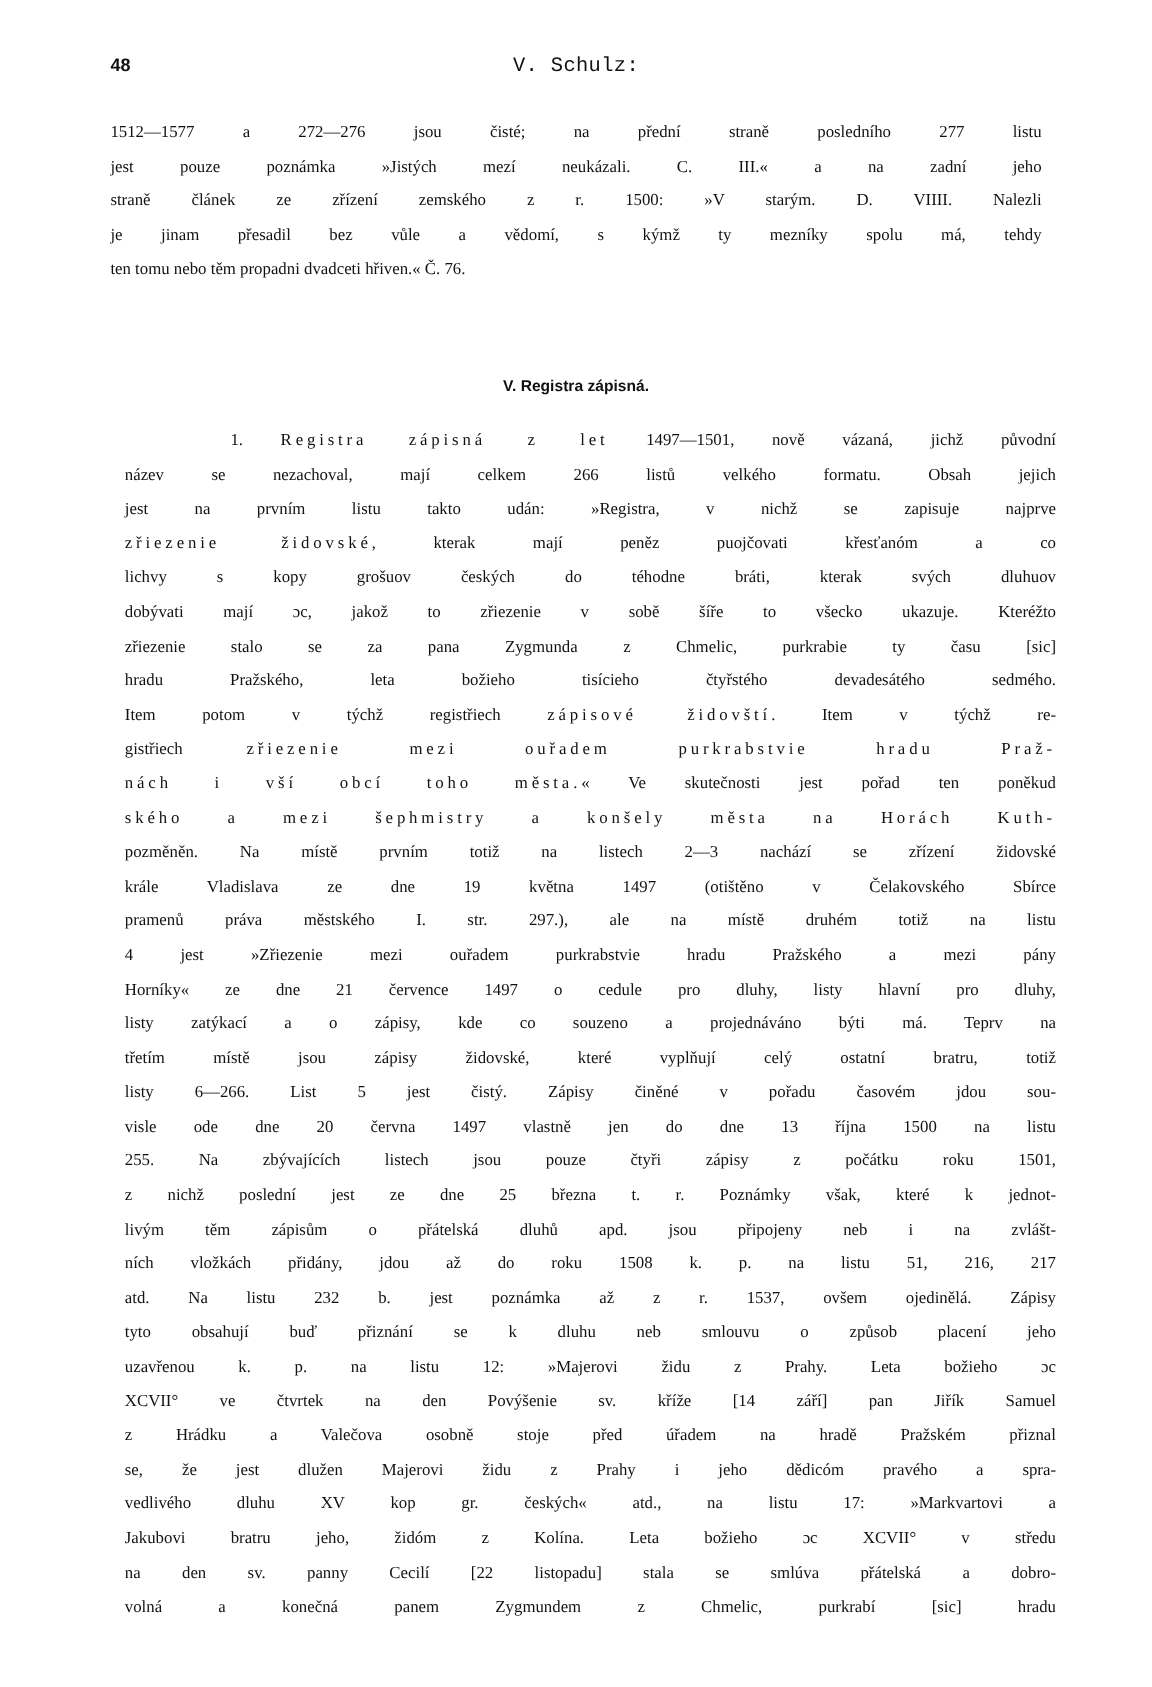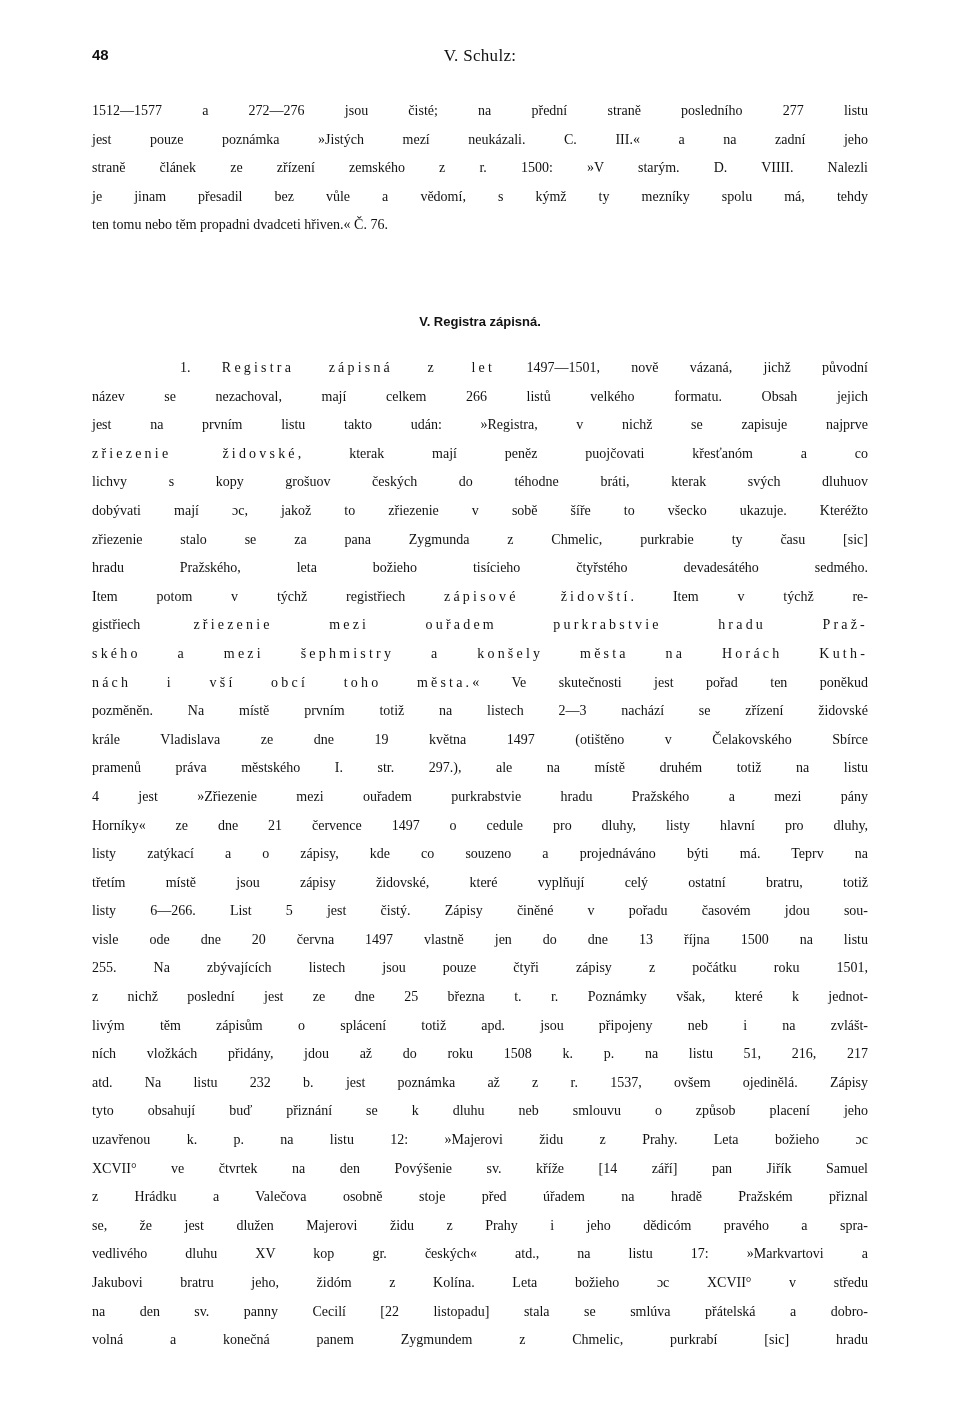--- a/index.html
+++ b/index.html
@@ -11,21 +11,21 @@
     .header {
       position: absolute; top: 46px; left: 92px; width: 776px; height: 24px;
     }
     .page-num {
       position: absolute; left: 0; top: 0;
       font-family: "Liberation Sans", "DejaVu Sans", sans-serif;
       font-weight: bold; font-size: 15px;
     }
     .running-head {
       position: absolute; left: 0; right: 0; top: 0; text-align: center;
-      font-family: Liberation Serif, serif;
+      font-family: Liberation Mono, monospace;
       font-size: 17px; letter-spacing: 0.3px;
     }
     .block {
       position: absolute; left: 92px; width: 776px;
       font-size: 14px; line-height: 28.6px;
     }
     .line {
       display: block; height: 28.6px; white-space: nowrap;
       text-align: justify; text-align-last: justify;
       overflow: visible;
@@ -50,45 +50,45 @@
 <div class="block" style="top:97px;" id="ptop">
     <span class="line">1512—1577 a 272—276 jsou čisté; na přední straně posledního 277 listu</span>
     <span class="line">jest pouze poznámka »Jistých mezí neukázali. C. III.« a na zadní jeho</span>
     <span class="line">straně článek ze zřízení zemského z r. 1500: »V starým. D. VIIII. Nalezli</span>
     <span class="line">je jinam přesadil bez vůle a vědomí, s kýmž ty mezníky spolu má, tehdy</span>
     <span class="line last">ten tomu nebo těm propadni dvadceti hřiven.« Č. 76.</span>
   </div>
 
 <div class="heading">V. Registra zápisná.</div>
 
-<div class="block" style="top:354px;" id="pmain">
+<div class="block" style="top:354px;margin-left:12px;" id="pmain">
   <span class="line indent"><span>1. </span><span class="sp">Registra zápisná z let</span><span> 1497—1501, nově vázaná, jichž původní</span></span>
 <span class="line">název se nezachoval, mají celkem 266 listů velkého formatu. Obsah jejich</span>
     <span class="line">jest na prvním listu takto udán: »Registra, v nichž se zapisuje najprve</span>
     <span class="line"><span class="sp">zřiezenie židovské</span>, kterak mají peněz puojčovati křesťanóm a co</span>
     <span class="line">lichvy s kopy grošuov českých do téhodne bráti, kterak svých dluhuov</span>
     <span class="line">dobývati mají ɔc, jakož to zřiezenie v sobě šíře to všecko ukazuje. Kteréžto</span>
     <span class="line">zřiezenie stalo se za pana Zygmunda z Chmelic, purkrabie ty času [sic]</span>
     <span class="line">hradu Pražského, leta božieho tisícieho čtyřstého devadesátého sedmého.</span>
     <span class="line">Item potom v týchž registřiech <span class="sp">zápisové židovští</span>. Item v týchž re-</span>
     <span class="line">gistřiech <span class="sp">zřiezenie mezi ouřadem purkrabstvie hradu Praž-</span></span>
+    <span class="line"><span class="sp">nách i vší obcí toho města.</span>« Ve skutečnosti jest pořad ten poněkud</span>
     <span class="line"><span class="sp">ského a mezi šephmistry a konšely města na Horách Kuth-</span></span>
-    <span class="line"><span class="sp">nách i vší obcí toho města.</span>« Ve skutečnosti jest pořad ten poněkud</span>
     <span class="line">pozměněn. Na místě prvním totiž na listech 2—3 nachází se zřízení židovské</span>
     <span class="line">krále Vladislava ze dne 19 května 1497 (otištěno v Čelakovského Sbírce</span>
     <span class="line">pramenů práva městského I. str. 297.), ale na místě druhém totiž na listu</span>
     <span class="line">4 jest »Zřiezenie mezi ouřadem purkrabstvie hradu Pražského a mezi pány</span>
     <span class="line">Horníky« ze dne 21 července 1497 o cedule pro dluhy, listy hlavní pro dluhy,</span>
     <span class="line">listy zatýkací a o zápisy, kde co souzeno a projednáváno býti má. Teprv na</span>
     <span class="line">třetím místě jsou zápisy židovské, které vyplňují celý ostatní bratru, totiž</span>
     <span class="line">listy 6—266. List 5 jest čistý. Zápisy činěné v pořadu časovém jdou sou-</span>
     <span class="line">visle ode dne 20 června 1497 vlastně jen do dne 13 října 1500 na listu</span>
     <span class="line">255. Na zbývajících listech jsou pouze čtyři zápisy z počátku roku 1501,</span>
     <span class="line">z nichž poslední jest ze dne 25 března t. r. Poznámky však, které k jednot-</span>
-    <span class="line">livým těm zápisům o splácení totiž apd. jsou připojeny neb i na zvlášt-</span>
+    <span class="line">livým těm zápisům o přátelská dluhů apd. jsou připojeny neb i na zvlášt-</span>
     <span class="line">ních vložkách přidány, jdou až do roku 1508 k. p. na listu 51, 216, 217</span>
     <span class="line">atd. Na listu 232 b. jest poznámka až z r. 1537, ovšem ojedinělá. Zápisy</span>
     <span class="line">tyto obsahují buď přiznání se k dluhu neb smlouvu o způsob placení jeho</span>
     <span class="line">uzavřenou k. p. na listu 12: »Majerovi židu z Prahy. Leta božieho ɔc</span>
     <span class="line">XCVII° ve čtvrtek na den Povýšenie sv. kříže [14 září] pan Jiřík Samuel</span>
     <span class="line">z Hrádku a Valečova osobně stoje před úřadem na hradě Pražském přiznal</span>
     <span class="line">se, že jest dlužen Majerovi židu z Prahy i jeho dědicóm pravého a spra-</span>
     <span class="line">vedlivého dluhu XV kop gr. českých« atd., na listu 17: »Markvartovi a</span>
     <span class="line">Jakubovi bratru jeho, židóm z Kolína. Leta božieho ɔc XCVII° v středu</span>
     <span class="line">na den sv. panny Cecilí [22 listopadu] stala se smlúva přátelská a dobro-</span>

